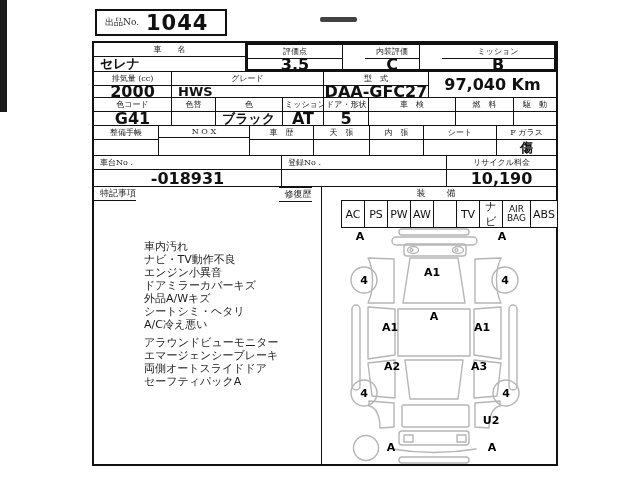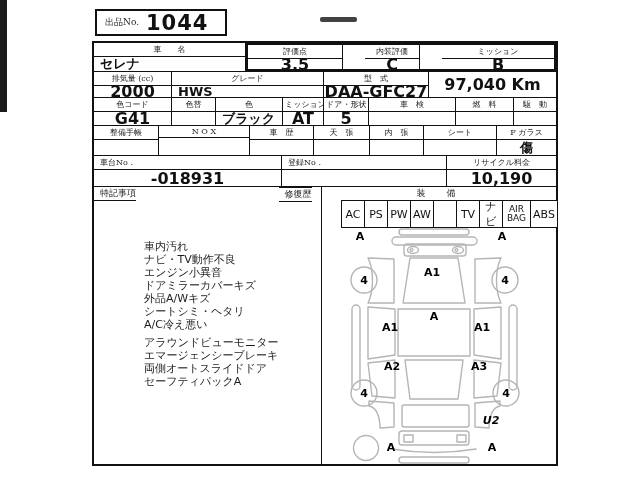--- a/index.html
+++ b/index.html
@@ -285,21 +285,21 @@
               <div class="diag-label" style="left: 110px; top: 44px;">A1</div>
               <div class="diag-label" style="left: 42px; top: 52px;">4</div>
               <div class="diag-label" style="left: 183px; top: 52px;">4</div>
               <div class="diag-label" style="left: 112px; top: 88px;">A</div>
               <div class="diag-label" style="left: 68px; top: 99px;">A1</div>
               <div class="diag-label" style="left: 160px; top: 99px;">A1</div>
               <div class="diag-label" style="left: 70px; top: 138px;">A2</div>
               <div class="diag-label" style="left: 157px; top: 138px;">A3</div>
               <div class="diag-label" style="left: 42px; top: 165px;">4</div>
               <div class="diag-label" style="left: 184px; top: 165px;">4</div>
-              <div class="diag-label" style="left: 169px; top: 192px; font-style: italic;">U2</div>
+              <div class="diag-label" style="left: 169px; top: 192px;">U2</div>
               <div class="diag-label" style="left: 69px; top: 219px;">A</div>
               <div class="diag-label" style="left: 170px; top: 219px;">A</div>
             </div>
         </div>
       </div>
     </div>
 
   </div>
 </div>
 

